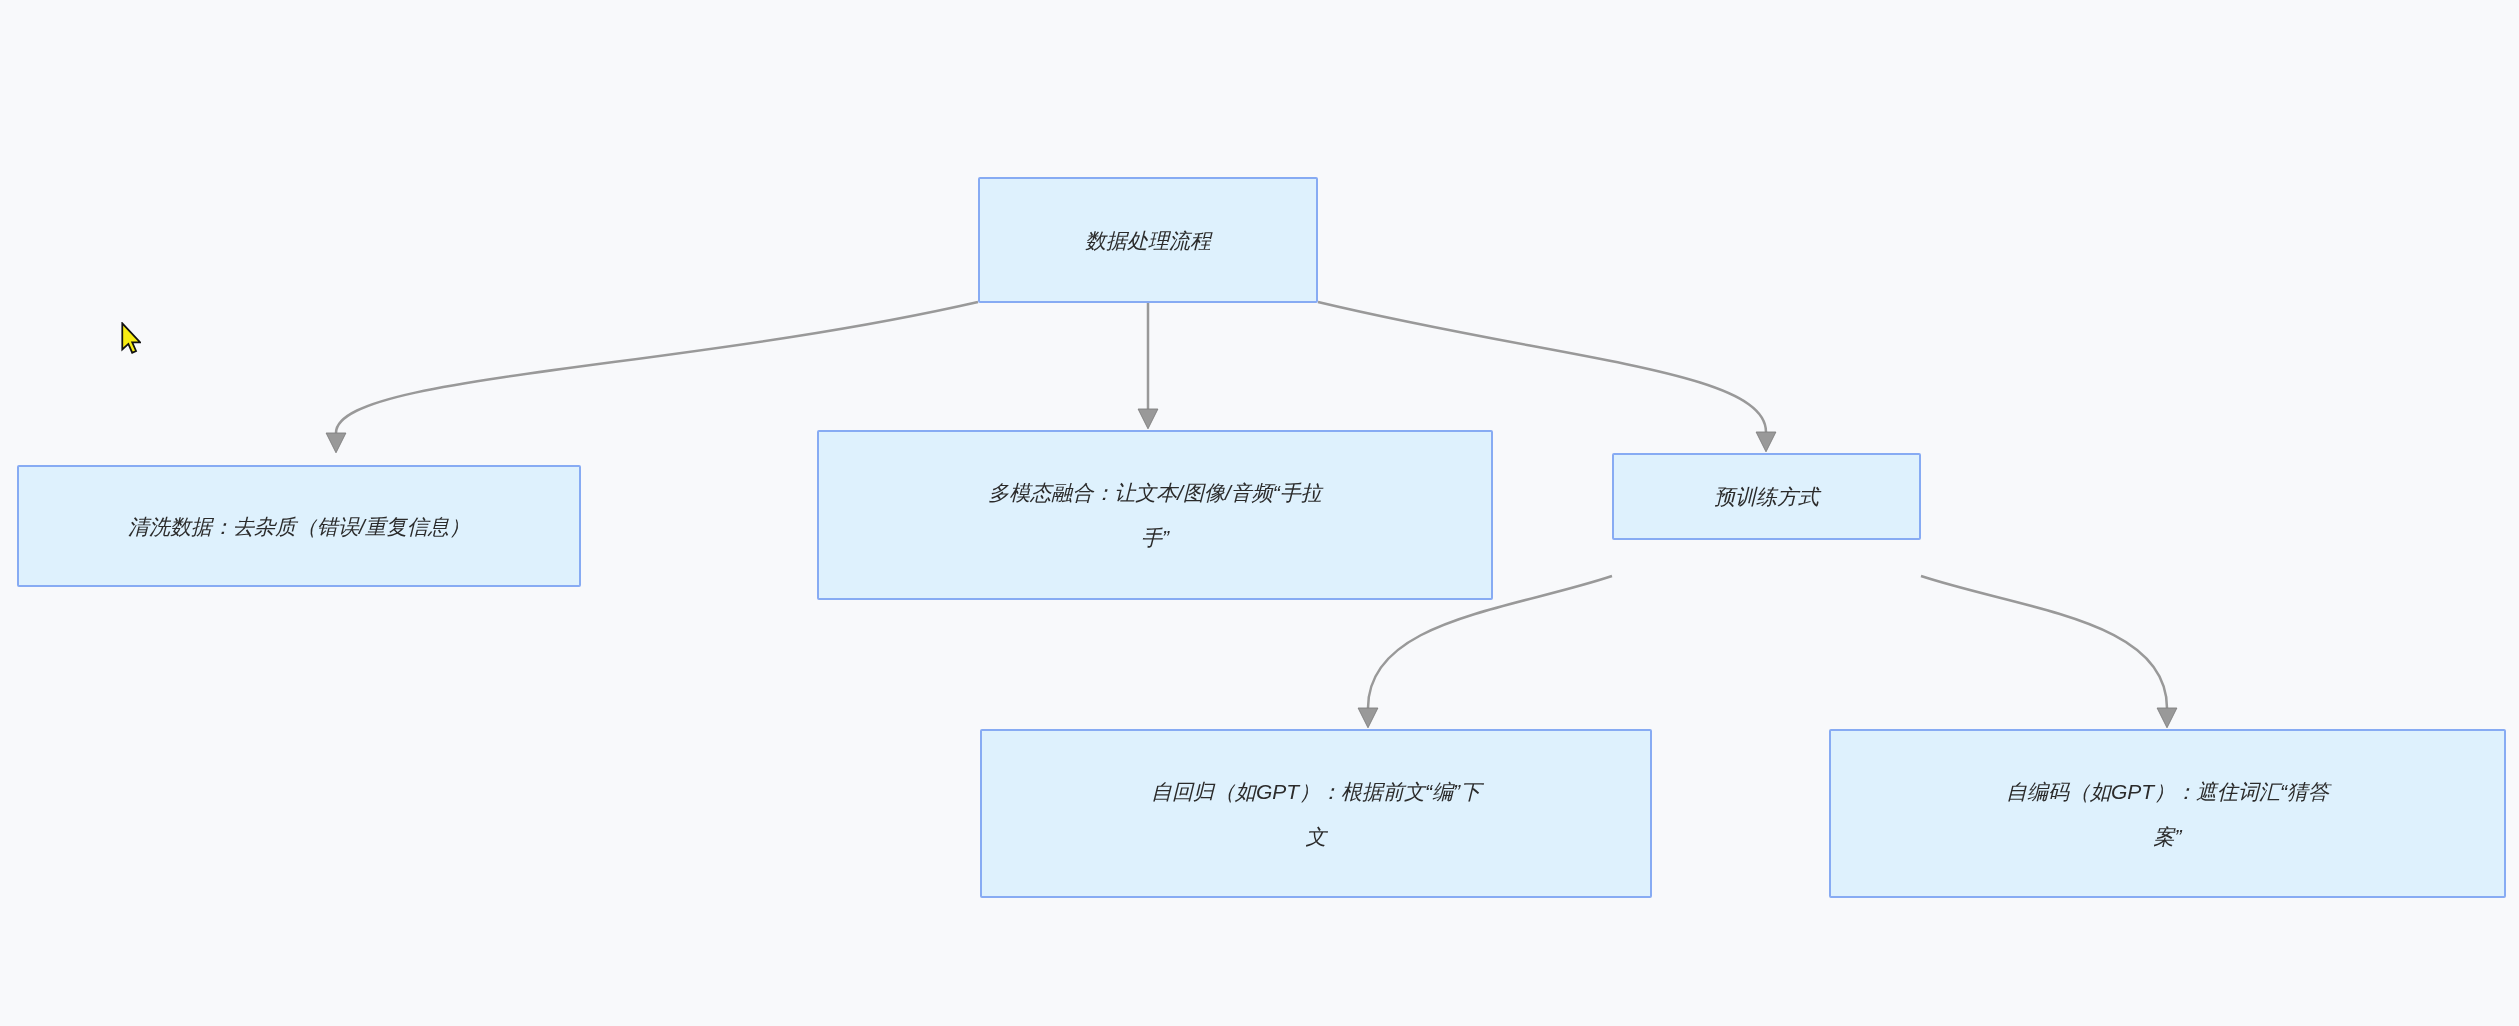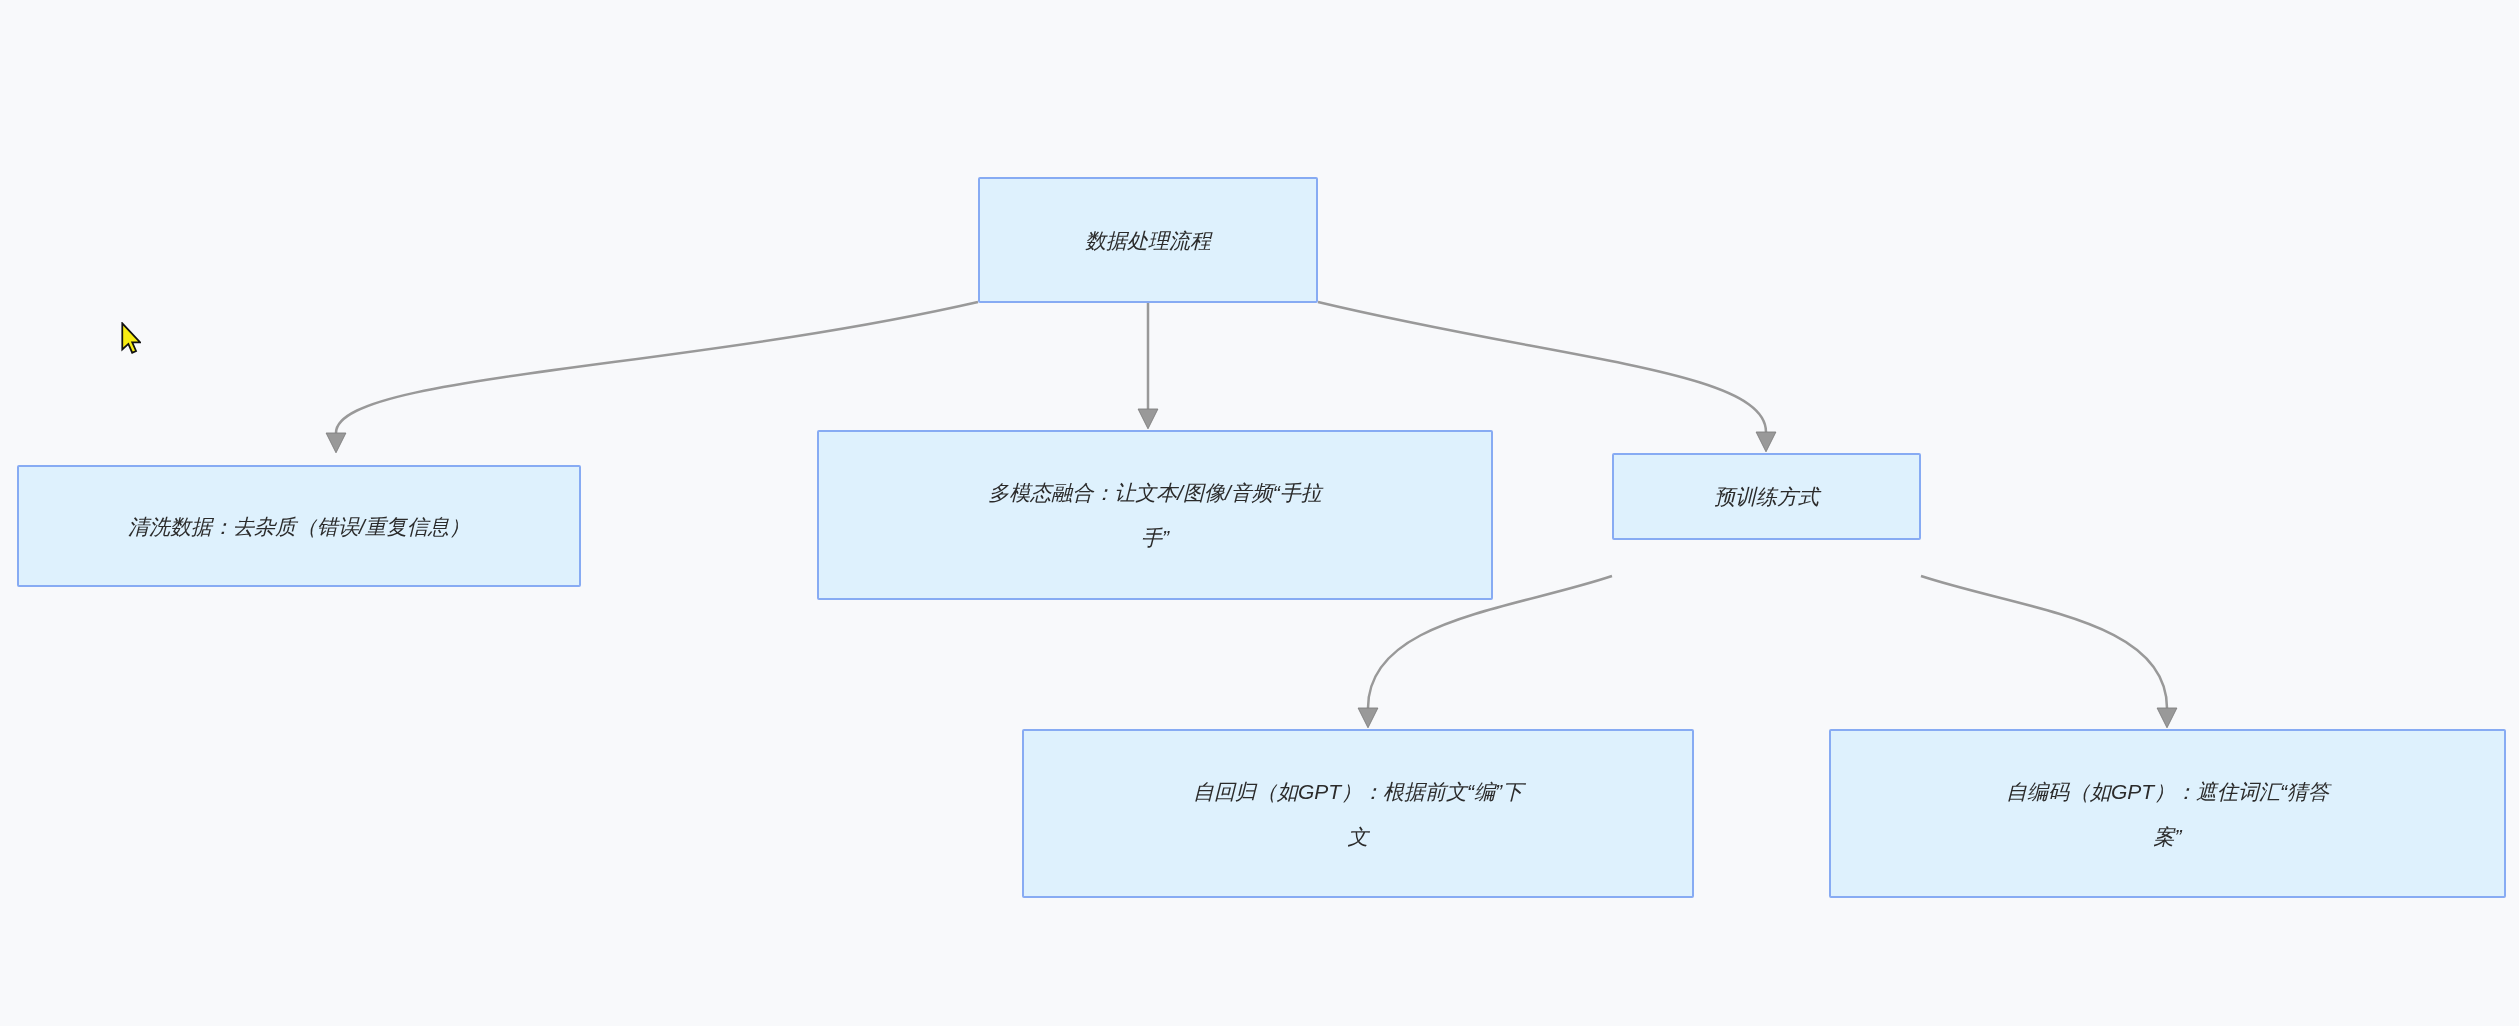--- a/index.html
+++ b/index.html
@@ -77,21 +77,21 @@
       <div class="node" style="left: 17px; top: 454px; width: 564px; height: 122px; margin-top: 11px;">
         <span class="label">清洗数据：去杂质（错误/重复信息）</span>
       </div>
       <div class="node" style="left: 817px; top: 430px; width: 676px; height: 170px;">
         <span class="label">多模态融合：让文本/图像/音频“手拉
 手”</span>
       </div>
       <div class="node" style="left: 1612px; top: 453px; width: 309px; height: 87px;">
         <span class="label">预训练方式</span>
       </div>
-      <div class="node" style="left: 1022px; top: 729px; width: 672px; height: 169px;">
+      <div class="node" style="left: 980px; top: 729px; width: 672px; height: 169px;">
         <span class="label">自回归（如GPT）：根据前文“编”下
 文</span>
       </div>
       <div class="node" style="left: 1829px; top: 729px; width: 677px; height: 169px;">
         <span class="label">自编码（如GPT）：遮住词汇“猜答
 案”</span>
       </div>
     </div>
 
   <svg id="cursor" viewBox="0 0 12.5 20" xmlns="http://www.w3.org/2000/svg" style="left: 121px; top: 322px;">

